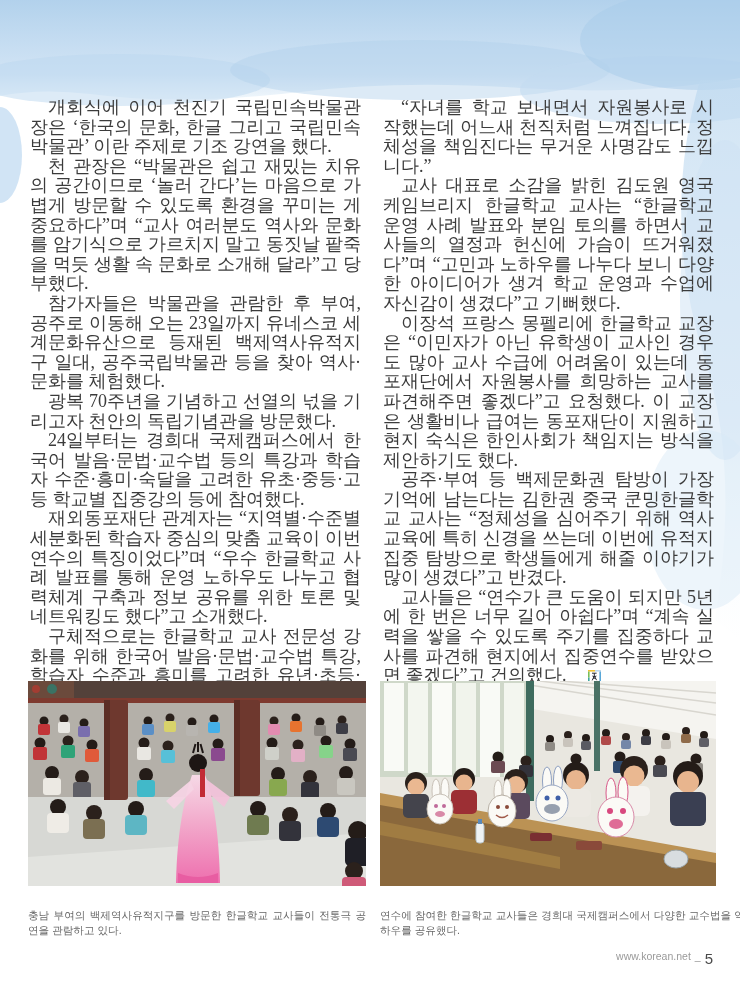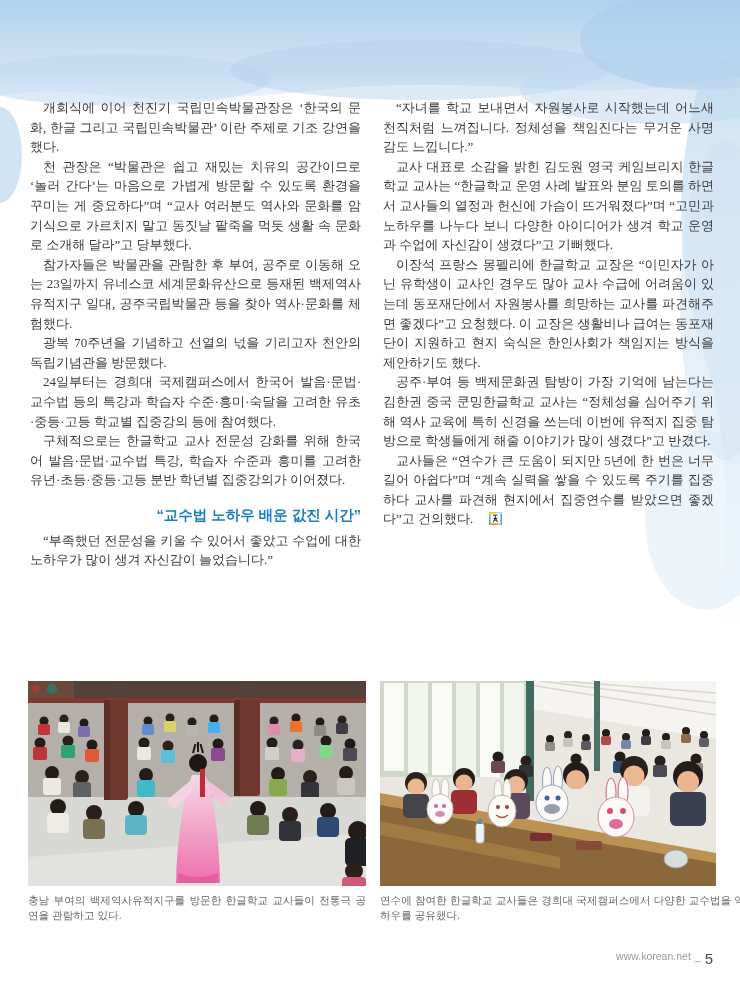--- a/index.html
+++ b/index.html
@@ -2,29 +2,29 @@
 <html><head>
 <meta charset="utf-8">
 <style>
   html,body{margin:0;padding:0;background:#fff;}
   .page{position:relative;width:740px;height:1001px;background:#ffffff;overflow:hidden;
         font-family:"Liberation Serif","DejaVu Serif",serif;}
   .decor{position:absolute;top:0;left:0;width:740px;height:680px;z-index:0;pointer-events:none;}
   .content{position:absolute;inset:0;z-index:1;}
   .columns{position:absolute;top:98px;left:30px;width:684px;display:flex;gap:22px;}
   .col{width:331px;}
-  .col p{margin:0;font-size:13px;line-height:19.6px;color:#3b3b3b;text-align:justify;
+  .col p{margin:0;font-size:18px;line-height:19.6px;color:#3b3b3b;text-align:justify;
          text-indent:1em;word-break:break-all;}
   .subhead{margin:16px 0 6px 0;font-family:"Liberation Sans","DejaVu Sans",sans-serif;
            font-weight:bold;font-size:14.5px;color:#1b7ec2;text-indent:0;text-align:right;}
   .endmark{display:inline-block;width:13px;height:13px;vertical-align:-2px;margin-left:3px;}
   .photos{position:absolute;top:681px;left:28px;display:flex;gap:14px;}
   figure{margin:0;}
   .photo{display:block;}
-  figcaption{margin-top:7px;font-family:"Liberation Sans","DejaVu Sans",sans-serif;
+  figcaption{margin-top:22px;font-family:"Liberation Sans","DejaVu Sans",sans-serif;
              font-size:10.6px;line-height:15px;color:#666;text-align:justify;word-break:break-all;}
   .fig-left{width:338px;}
   .fig-right{width:400px;}
   .footer{position:absolute;top:950px;right:27px;font-family:"Liberation Sans","DejaVu Sans",sans-serif;
           color:#9a9a9a;font-size:10.5px;display:flex;align-items:flex-start;gap:4px;}
   .footer .pagenum{font-size:15px;color:#4a4a4a;}
 </style>
 </head>
 <body>
 
@@ -57,20 +57,21 @@
   <div class="content">
 
     <div class="columns">
       <div class="col">
         <div>
             <p>개회식에 이어 천진기 국립민속박물관장은 ‘한국의 문화, 한글 그리고 국립민속박물관’ 이란 주제로 기조 강연을 했다.</p>
             <p>천 관장은 “박물관은 쉽고 재밌는 치유의 공간이므로 ‘놀러 간다’는 마음으로 가볍게 방문할 수 있도록 환경을 꾸미는 게 중요하다”며 “교사 여러분도 역사와 문화를 암기식으로 가르치지 말고 동짓날 팥죽을 먹듯 생활 속 문화로 소개해 달라”고 당부했다.</p>
             <p>참가자들은 박물관을 관람한 후 부여, 공주로 이동해 오는 23일까지 유네스코 세계문화유산으로 등재된 백제역사유적지구 일대, 공주국립박물관 등을 찾아 역사·문화를 체험했다.</p>
             <p>광복 70주년을 기념하고 선열의 넋을 기리고자 천안의 독립기념관을 방문했다.</p>
             <p>24일부터는 경희대 국제캠퍼스에서 한국어 발음·문법·교수법 등의 특강과 학습자 수준·흥미·숙달을 고려한 유초·중등·고등 학교별 집중강의 등에 참여했다.</p>
+            <p>재외동포재단 관계자는 “지역별·수준별 세분화된 학습자 중심의 맞춤 교육이 이번 연수의 특징이었다”며 “우수 한글학교 사례 발표를 통해 운영 노하우도 나누고 협력체계 구축과 정보 공유를 위한 토론 및 네트워킹도 했다”고 소개했다.</p>
             <p>구체적으로는 한글학교 교사 전문성 강화를 위해 한국어 발음·문법·교수법 특강, 학습자 수준과 흥미를 고려한 유년·초등·중등·고등 분반 학년별 집중강의가 이어졌다.</p>
           </div>
         <h2 class="subhead">“교수법 노하우 배운 값진 시간”</h2>
         <div>
             <p>“부족했던 전문성을 키울 수 있어서 좋았고 수업에 대한 노하우가 많이 생겨 자신감이 늘었습니다.”</p>
           </div>
       </div>
       <div class="col">
         <div>
             <p>“자녀를 학교 보내면서 자원봉사로 시작했는데 어느새 천직처럼 느껴집니다. 정체성을 책임진다는 무거운 사명감도 느낍니다.”</p>

